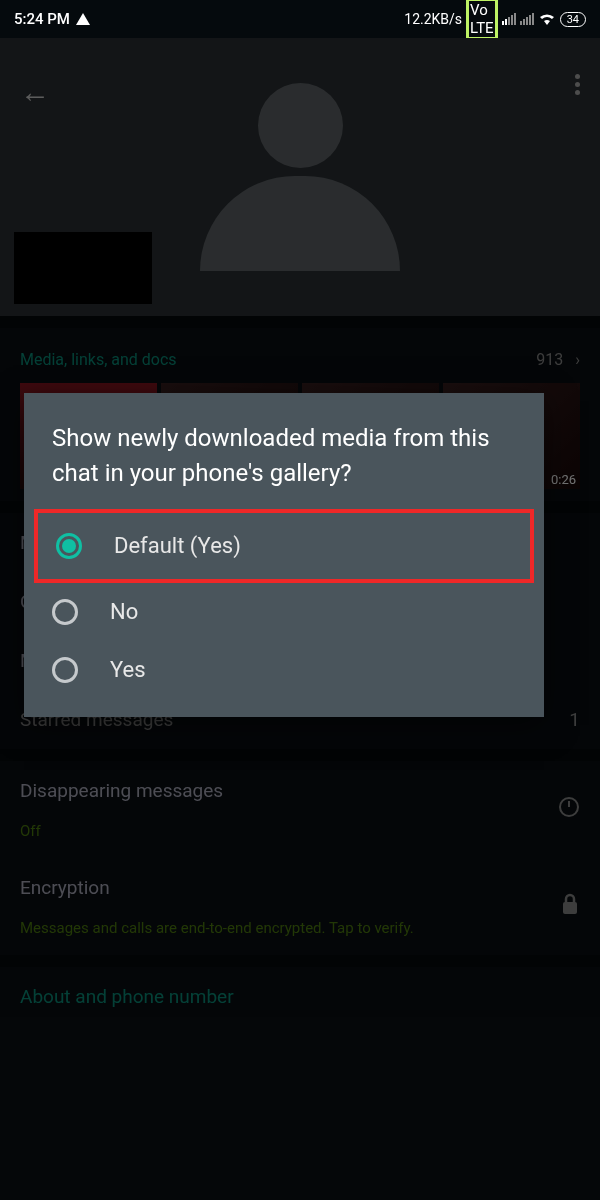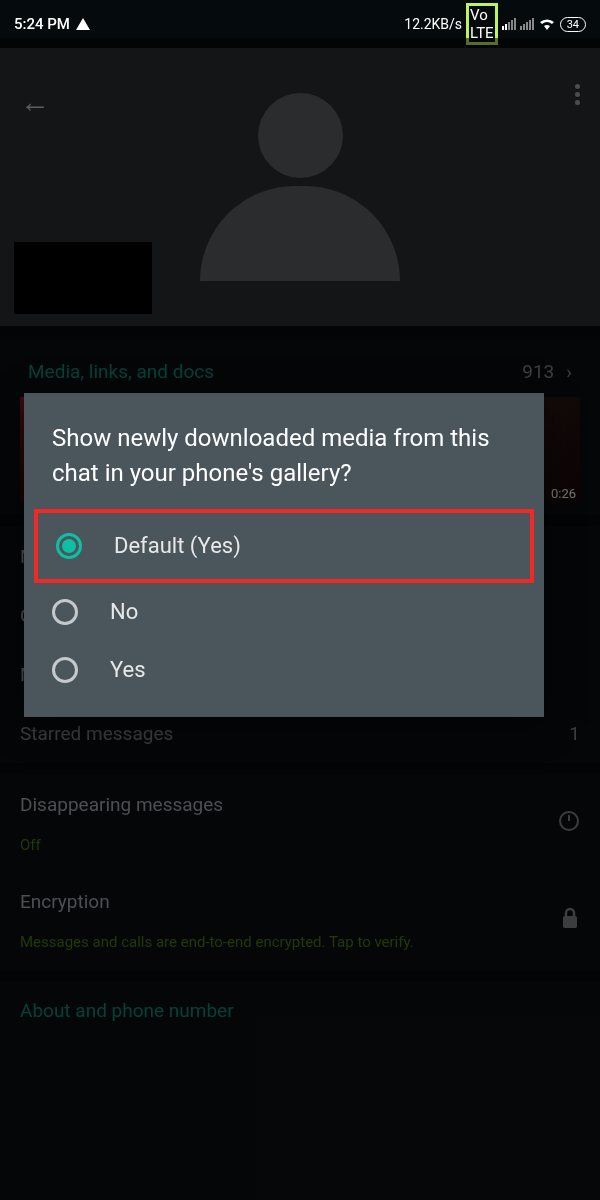--- a/index.html
+++ b/index.html
@@ -6,21 +6,21 @@
     body {
       width: 600px;
       height: 1200px;
       background: #0a0f13;
       font-family: -apple-system, Roboto, sans-serif;
       color: #e0e0e0;
       position: relative;
       overflow: hidden;
     }
     .status-bar {
-      height: 48px;
+      height: 38px;
       background: #050a0d;
       display: flex;
       align-items: center;
       justify-content: space-between;
       padding: 0 14px;
       font-size: 15px;
       color: #fff;
     }
     .status-left { display: flex; align-items: center; gap: 6px; font-weight: 500; }
     .status-right { display: flex; align-items: center; gap: 4px; font-size: 14px; }
@@ -72,26 +72,26 @@
       margin-bottom: 8px;
     }
     .avatar-body {
       width: 200px;
       height: 95px;
       background: #5e6367;
       border-radius: 100px 100px 0 0;
     }
     .section-gap { height: 12px; background: #050a0d; }
     .media-row {
-      padding: 22px 28px 12px;
+      padding: 22px 20px 12px;
       display: flex;
       justify-content: space-between;
       align-items: center;
       color: #0a8f7a;
-      font-size: 19px;
+      font-size: 16px;
     }
     .media-count { color: #888; display: flex; align-items: center; gap: 12px; }
     .media-thumbs {
       display: flex;
       gap: 4px;
       padding: 2px 20px 12px;
       height: 120px;
     }
     .thumb {
       flex: 1;

